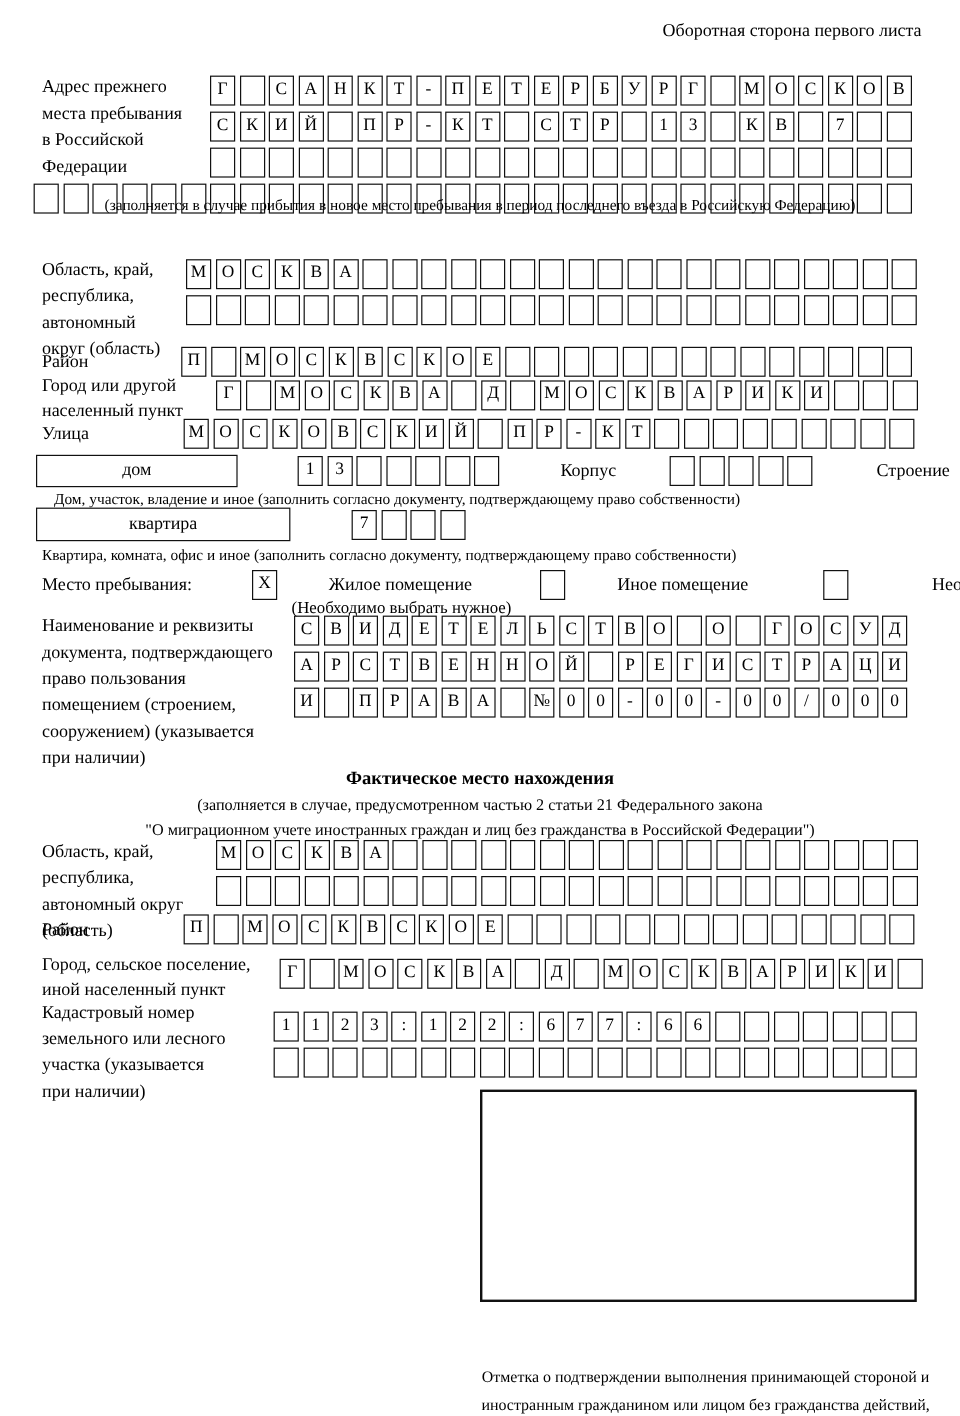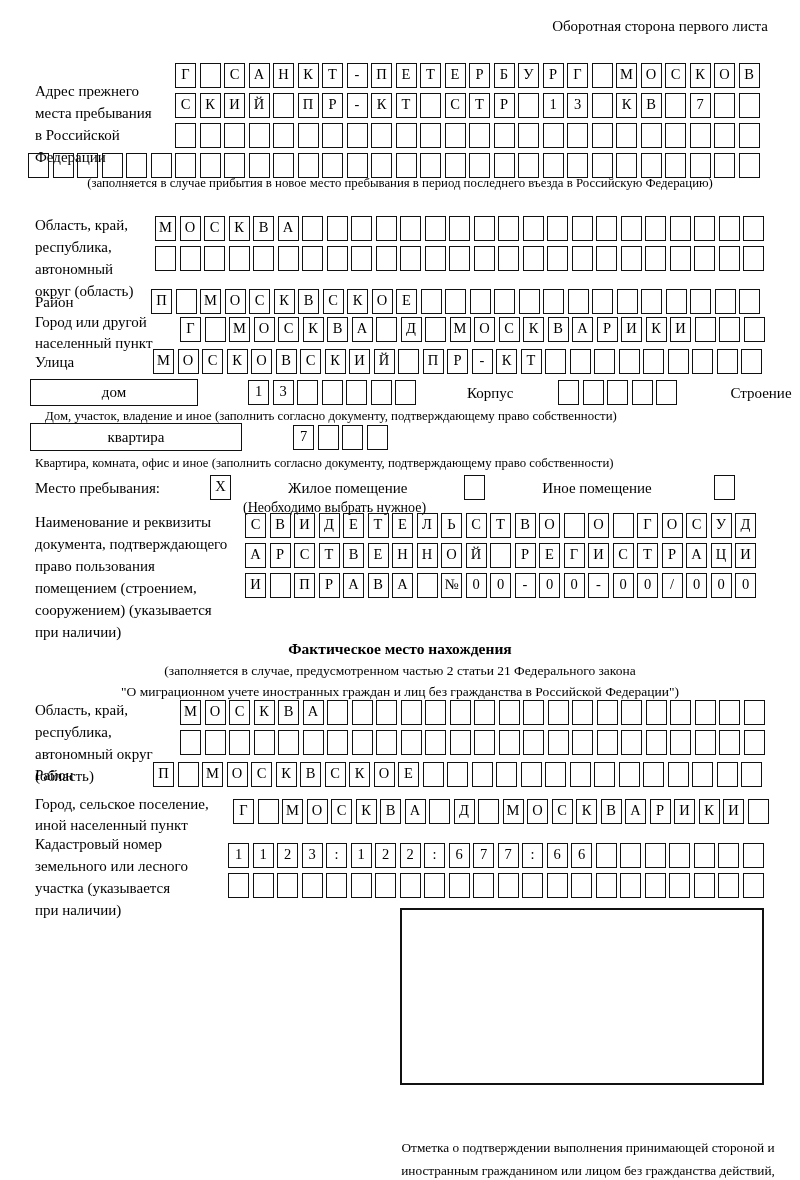--- a/index.html
+++ b/index.html
@@ -21,23 +21,23 @@
     border:1.6px solid #111; text-align:center; font-size:14.5px;
     line-height:21px; overflow:hidden;
   }
   .widebox {
     box-sizing:border-box; border:1.6px solid #111; height:27px;
     display:flex; align-items:center; justify-content:center; font-size:15px;
   }
   .inline-row { display:flex; align-items:center;gap:41px; }
   .inline-row .label { white-space:nowrap; }
   #addr-rows   { left:175px; top:63px;  }
-  #addr-label  { left:35px;  top:80px;  }
+  #addr-label  { left:35px;  top:62px;  }
   #addr-row4   { left:28px;  top:153px; }
-  #addr-caption{ top:176px; }
+  #addr-caption{ top:164px; }
   #s2-title    { top:196px; }
   #oblast2-label { left:35px; top:214px; }
   #oblast2-rows  { left:155px; top:216px; }
   #raion2-label  { left:35px;  top:291px; }
   #raion2-row    { left:151px; top:289px; }
   #gorod2-label  { left:35px;  top:312px; }
   #gorod2-row    { left:180px; top:317px; }
   #ulitsa-label  { left:35px;  top:351px; }
   #ulitsa-row    { left:153px; top:349px; }
   #dom-row       { left:30px;  top:379px; }
@@ -61,21 +61,21 @@
   #gorod3-row    { left:233px; top:799px; }
   #kad-label     { left:35px;  top:833px; }
   #kad-rows      { left:228px; top:843px; }
   #mark-box      { left:400px; top:908px; width:364px; height:177px;
                    border:2px solid #111; box-sizing:border-box; }
   #mark-caption  { left:393px; top:1091px; width:390px; text-align:center;
                    font-size:13.3px; line-height:23px;margin-top:45px; }
   #top-note      { right:32px; top:18px; font-size:15px; }
   .gap9  { margin-left:9px;  } .gap10 { margin-left:10px; }
   .gap4  { margin-left:4px;  } .gap12 { margin-left:12px; }
-  .gap6  { margin-left:6px;  } .gap13 { margin-left:16px; }
+  .gap6  { margin-left:6px;  } .gap13 { margin-left:2px; }
   .gap16 { margin-left:16px; } .gap21 { margin-left:21px; }
   .gap29 { margin-left:29px; }
 </style>
 </head>
 <body>
 
 <div id="sheet">
 
   <div id="top-note" class="abs">Оборотная сторона первого листа</div>
 

